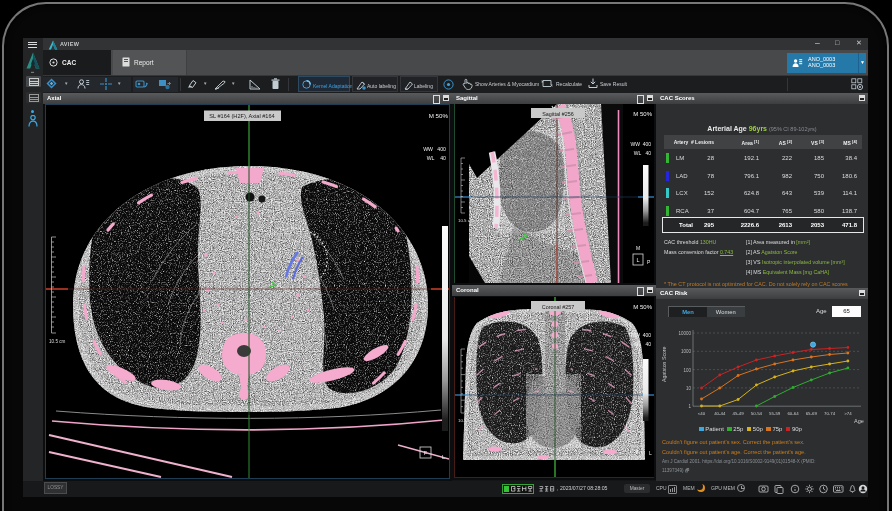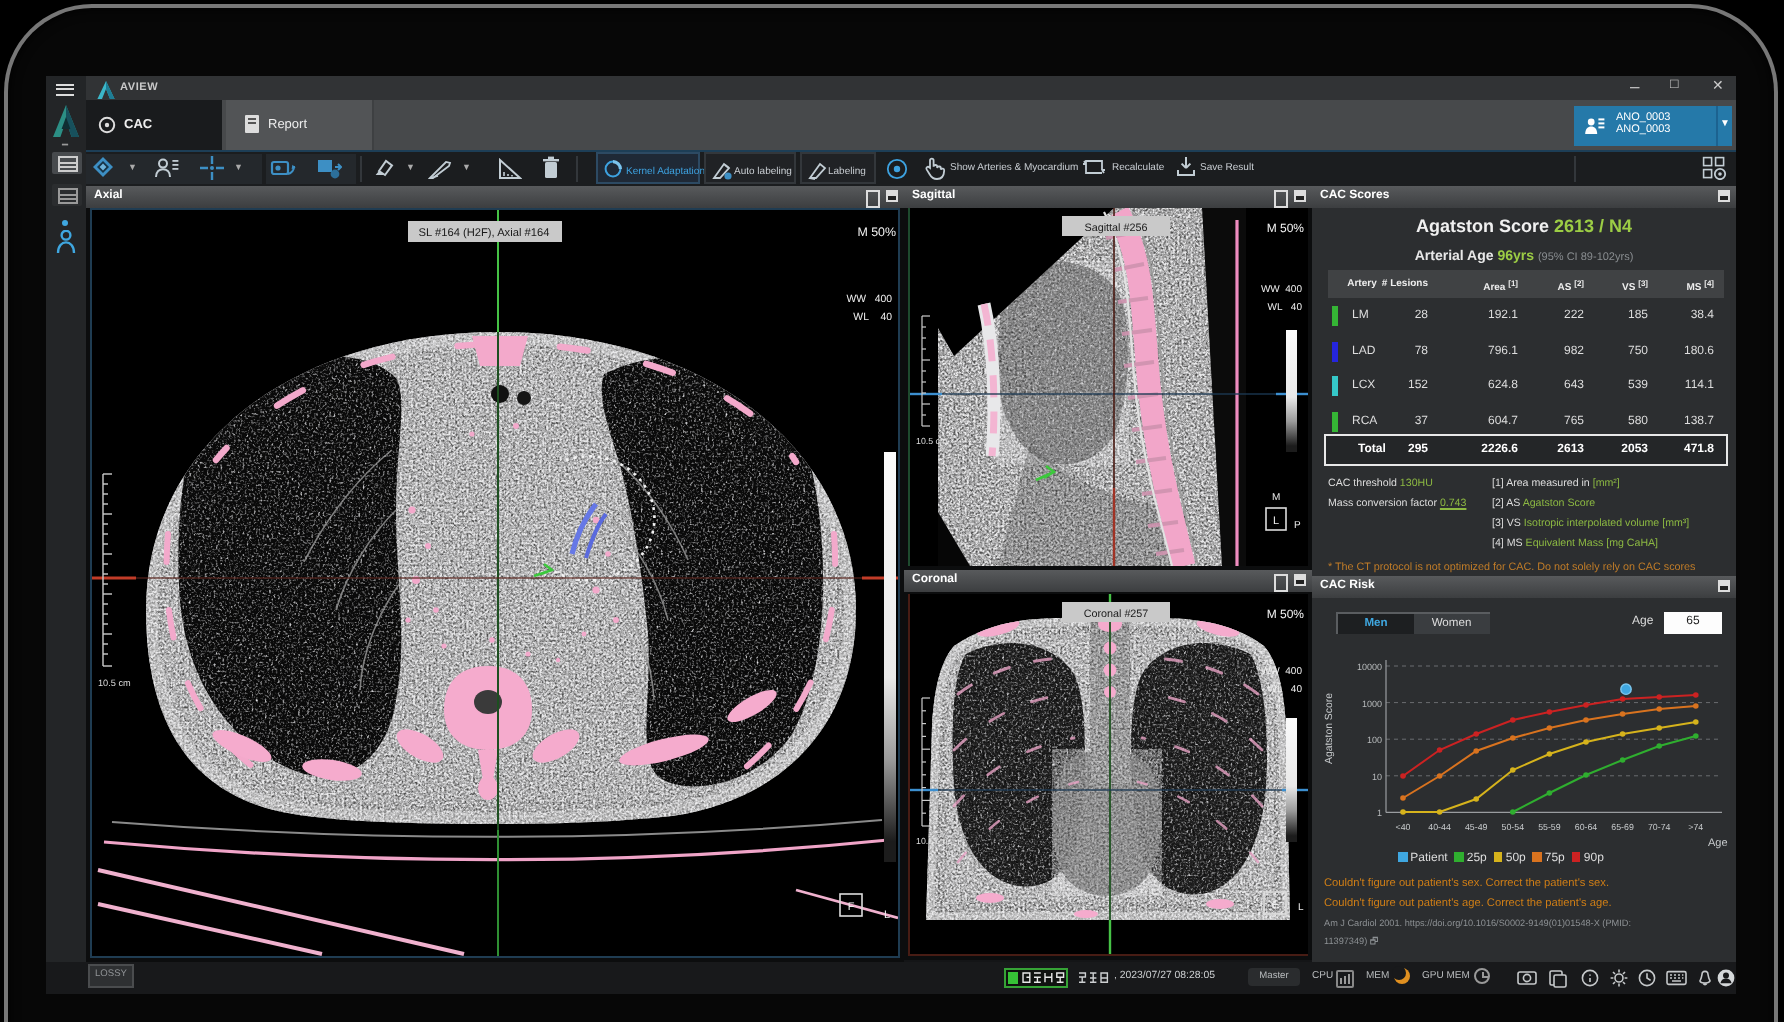--- a/index.html
+++ b/index.html
@@ -511,21 +511,20 @@
         <rect x="177" y="149" width="11" height="11" fill="none" stroke="#ddd" stroke-width="0.8"></rect>
         <text x="182.5" y="157" fill="#eee" font-size="5.5" text-anchor="middle" font-family="Liberation Sans">F</text>
         <text x="194" y="158" fill="#eee" font-size="5" font-family="Liberation Sans">L</text>
       </svg>
       </div>
     </div>
     <div class="abs" id="cacscores" style="left:633px;top:55px;width:212px;height:195px;background:#2c2e30;">
       <div class="ptitle">CAC Scores<div class="abs" style="right:3px;top:2.2px;width:6.5px;height:6px;border:1px solid #ddd;box-sizing:border-box;background:#222;">
             <div style="height:1.6px;background:#ddd;"></div>
           </div></div>
-      <div class="t" style="left:0;top:15px;width:212px;text-align:center;font-size:9px;font-weight:bold;color:#f0f0f0;">Agatston Score <span style="color:#9ccd45;">2613 / N4</span></div>
       <div class="t" style="left:0;top:31.5px;width:212px;text-align:center;font-size:7px;font-weight:bold;color:#e8e8e8;">Arterial Age <span style="color:#9ccd45;">96yrs</span> <span style="color:#898d90;font-size:5.5px;font-weight:normal;">(95% CI 89-102yrs)</span></div>
       <div class="abs" style="left:8px;top:42px;width:198px;height:14px;background:#404244;"></div>
       <div class="t" style="left:8px;top:46px;width:34px;text-align:center;font-size:5px;font-weight:bold;color:#eee;">Artery</div>
       <div class="t" style="left:8px;top:46px;width:50px;text-align:right;font-size:5px;font-weight:bold;color:#eee;"># Lesions</div>
       <div class="t" style="left:8px;top:46px;width:95px;text-align:right;font-size:5px;font-weight:bold;color:#eee;">Area <span style="font-size:4px;vertical-align:2px;">[1]</span></div>
       <div class="t" style="left:8px;top:46px;width:128px;text-align:right;font-size:5px;font-weight:bold;color:#eee;">AS <span style="font-size:4px;vertical-align:2px;">[2]</span></div>
       <div class="t" style="left:8px;top:46px;width:160px;text-align:right;font-size:5px;font-weight:bold;color:#eee;">VS <span style="font-size:4px;vertical-align:2px;">[3]</span></div>
       <div class="t" style="left:8px;top:46px;width:193px;text-align:right;font-size:5px;font-weight:bold;color:#eee;">MS <span style="font-size:4px;vertical-align:2px;">[4]</span></div>
 
       <div class="abs" style="left:10px;top:60px;width:3px;height:10px;background:#35b535;"></div>

